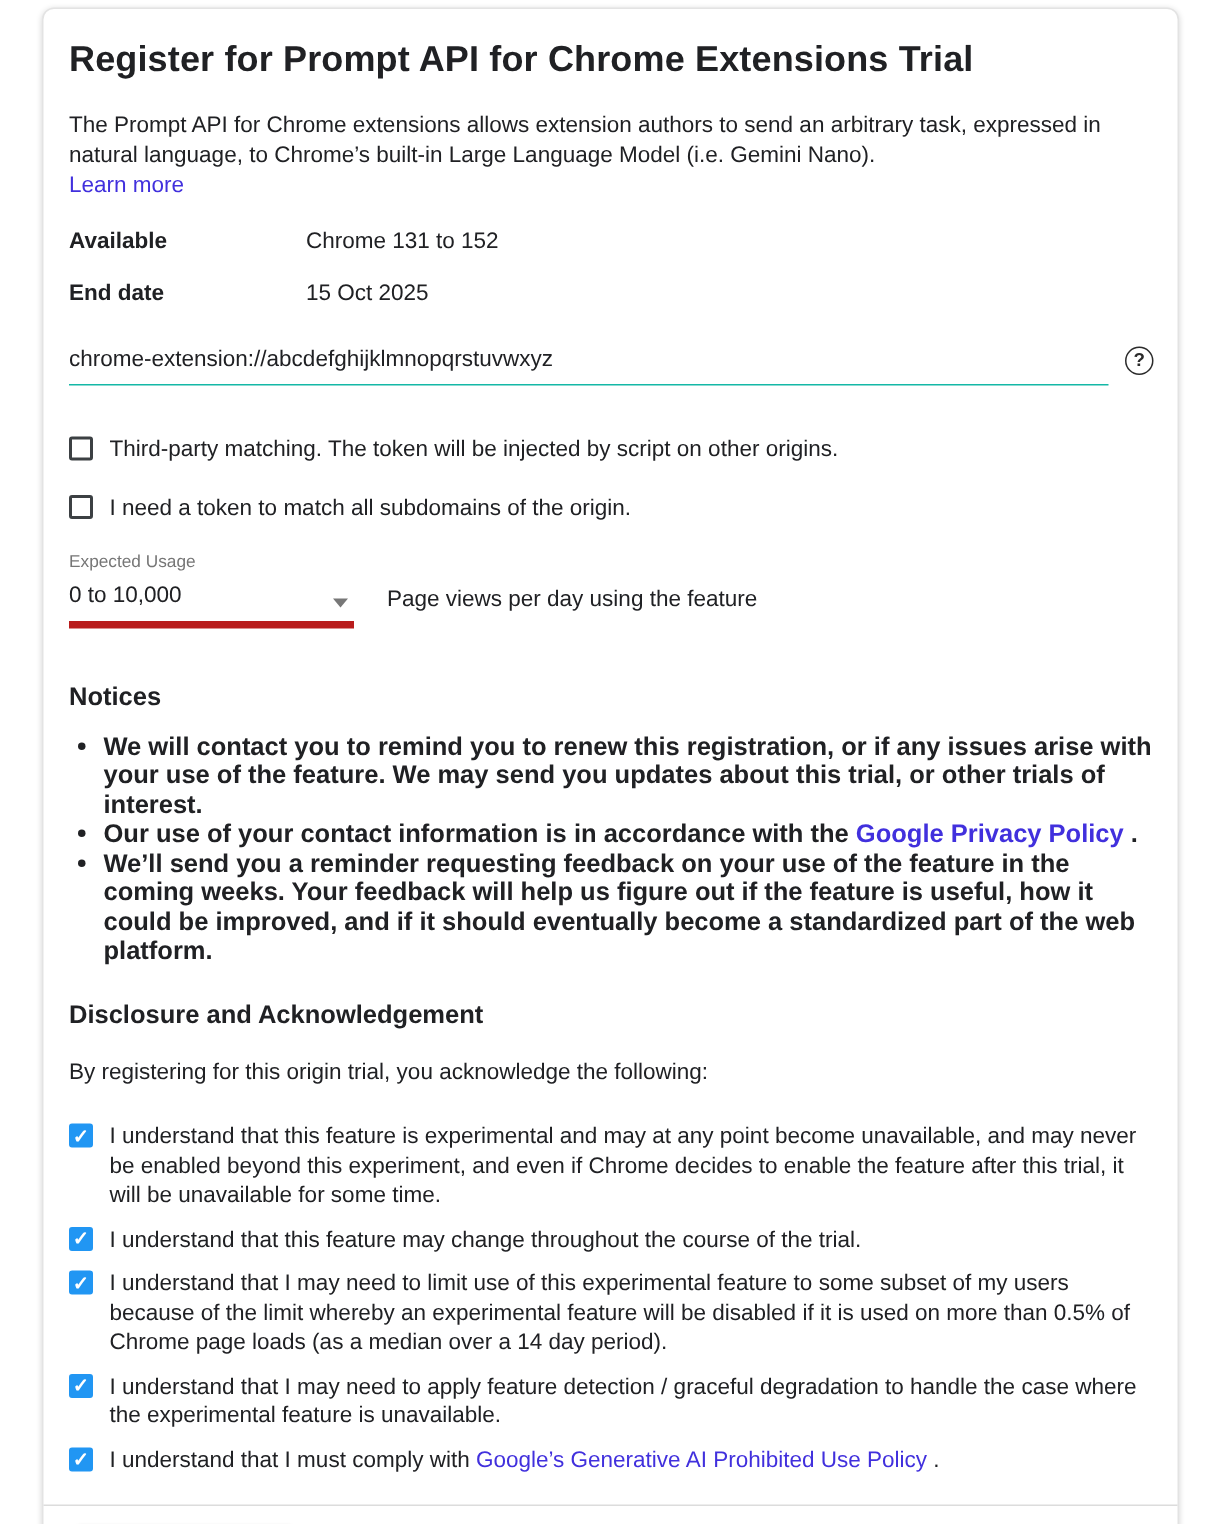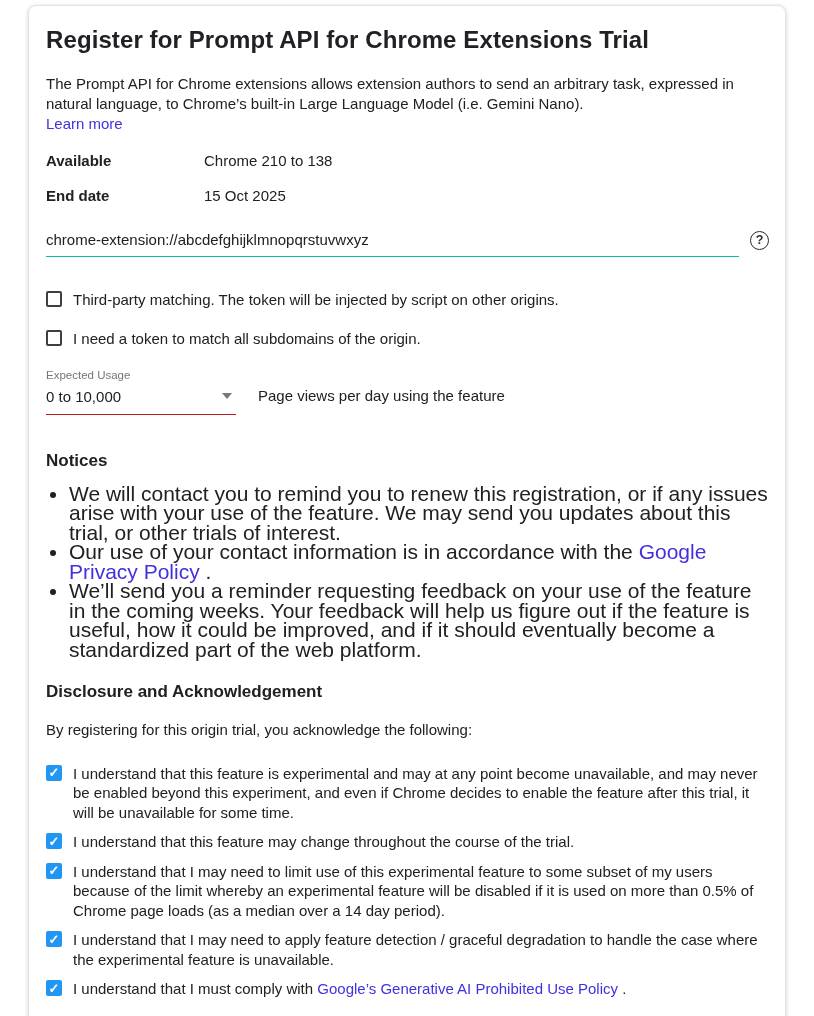--- a/index.html
+++ b/index.html
@@ -107,23 +107,23 @@
     font-weight: bold;
     line-height: 1;
   }
   .options { margin: 33px 0 0 1px; }
   .opt-row { display: flex; gap: 11px; font-size: 15px; line-height: 19.5px; margin-bottom: 20px; }
   
   .usage-row { display: flex; align-items: flex-end; margin: 20px 0 0 1px; }
   .select-block { width: 190px; flex: none; }
   .select {
     display: flex;
-    align-items: center;
+    align-items: flex-end;
     justify-content: space-between;
-    border-bottom: 1px solid #b91c1c;
+    border-bottom: 5px solid #b91c1c;
     padding: 6px 0 9px 0;
     font-size: 15px;
     cursor: pointer;
   }
   .dd-arrow {
     width: 0; height: 0;
     border-left: 5px solid transparent;
     border-right: 5px solid transparent;
     border-top: 6px solid #777;
     margin-right: 4px;
@@ -133,23 +133,24 @@
   h2.section-heading {
     font-size: 17px;
     font-weight: bold;
     margin: 36px 0 0 1px;
     line-height: 20px;
   }
   h2.section-heading.disclosure { margin-top: 23px; }
   ul.notices-list {
     margin: 13px 0 0 0;
     padding-left: 24px;
-    font-size: 21px;
+    font-size: 17px;
     line-height: 19.5px;
     max-width: 728px;
+    font-weight: bold;
   }
   .disc-intro { font-size: 15px; line-height: 19.5px; margin: 18px 0 0 1px; }
   .acks { margin: 24px 0 0 1px; }
   .ack-row { display: flex; gap: 11px; font-size: 15px; line-height: 19.5px; margin-bottom: 10px; max-width: 728px; }
   .ack-row:last-child { margin-bottom: 20px; }
   
   .divider { border-top: 1px solid #dcdcdc; margin: 8px -16px 0 -16px; }
   .footer { padding: 13px 0 12px 5px; }
   .register-btn {
     font-family: "Liberation Sans", sans-serif;
@@ -171,21 +172,21 @@
 <div class="card">
 
   <h1 class="page-title">Register for Prompt API for Chrome Extensions Trial</h1>
 
   <p class="desc">The Prompt API for Chrome extensions allows extension authors to send an arbitrary task, expressed in natural language, to Chrome’s built-in Large Language Model (i.e. Gemini Nano).</p>
   <a class="link learn-more">Learn more</a>
 
   <div class="details" id="details">
       <div class="detail-row">
         <span class="dlabel">Available</span>
-        <span>Chrome 210 to 138</span>
+        <span>Chrome 131 to 152</span>
       </div>
       <div class="detail-row">
         <span class="dlabel">End date</span>
         <span>15 Oct 2025</span>
       </div>
     </div>
 
   <div class="field">
     <div class="input-row">
       <input class="text-input" value="chrome-extension://abcdefghijklmnopqrstuvwxyz" style="">

